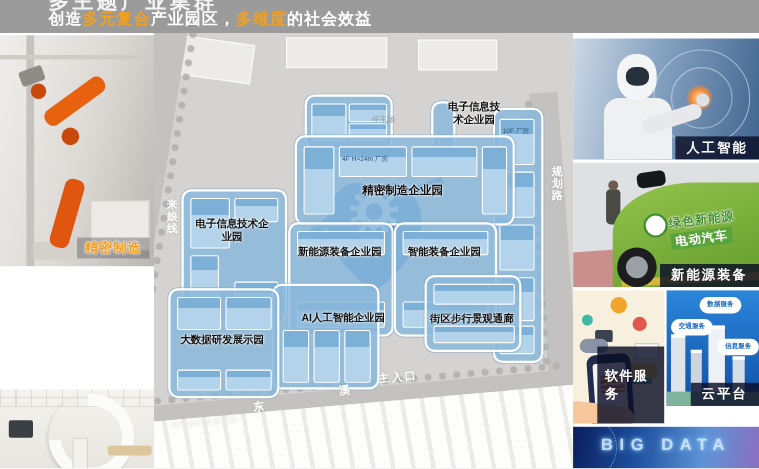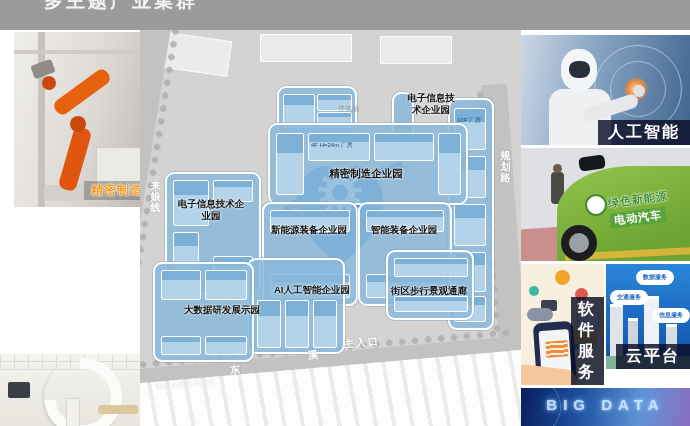--- a/index.html
+++ b/index.html
@@ -10,21 +10,21 @@
   #header{left:0;top:0;width:690px;height:30px;background:#9b9b9b;overflow:hidden;}
   #title1{left:44px;top:-12px;font-size:19px;font-weight:800;color:#f4f4f4;letter-spacing:3px;white-space:nowrap;}
   #title2{left:44px;top:8px;font-size:14.5px;font-weight:800;color:#fff;letter-spacing:1px;white-space:nowrap;}
   #title2 .hl{color:#f2a01e;}
   
   .photo{overflow:hidden;background:#ddd;}
   .lbl-orange{position:absolute;right:4px;bottom:7px;background:rgba(95,95,95,.45);
     color:#f59b1e;font-weight:800;font-size:12px;padding:1px 7px;letter-spacing:1px;
     text-shadow:0 0 2px #fff,0 0 2px #fff;}
   .lbl-dark{position:absolute;right:0;bottom:0;background:rgba(10,14,38,.82);
-    color:#fff;font-weight:700;font-size:16px;padding:2px 10px;letter-spacing:2px;}
+    color:#fff;font-weight:700;font-size:12px;padding:2px 10px;letter-spacing:2px;}
   
   #plan{left:140px;top:30px;width:381px;height:396px;background:#d4d3d1;overflow:hidden;}
   .zone{position:absolute;background:rgba(137,183,219,.85);border:2px solid #fff;border-radius:9px;box-shadow:0 0 0 1px rgba(120,160,195,.4);}
   .bld{position:absolute;background:linear-gradient(180deg,#7cb0d7 32%,#b3d3ea 32%);border:1px solid #fff;border-radius:2px;}
   .bld .tag{font-size:6px;color:#2c4f74;line-height:7px;padding:8px 2px 0 2px;display:block;}
   .zlabel{position:absolute;font-weight:800;color:#0d0d0d;font-size:9.5px;line-height:11.5px;
     text-shadow:0 0 2px rgba(255,255,255,.95),0 0 3px rgba(255,255,255,.8);text-align:center;}
   .road{position:absolute;background:#c3c2c0;}
   .trees{position:absolute;background-image:radial-gradient(circle,#b2b1af 3px,rgba(0,0,0,0) 3.6px);background-size:13px 13px;opacity:.9;}
   .roadtxt{position:absolute;color:#fff;font-size:10px;font-weight:700;text-shadow:0 0 2px rgba(150,150,150,.6);}
@@ -33,23 +33,26 @@
   
   .circ{border-radius:50%;}
 </style>
 </head>
 <body>
 
 <div id="slide">
 
   <div id="header" class="abs">
     <div id="title1" class="abs">多主题产业集群</div>
-  </div>
-
-  <div class="abs photo" style="left:14px;top:32px;width:140px;height:175px;background:linear-gradient(105deg,#f0eeeb 0%,#dcd9d5 55%,#b9b6b2 100%);">
+    <div id="title2" class="abs">
+      <span>创造</span><span class="hl">多元复合</span><span>产业园区，</span><span class="hl">多维度</span><span>的社会效益</span>
+    </div>
+  </div>
+
+  <div class="abs photo" style="left:0;top:32px;width:140px;height:210px;background:linear-gradient(105deg,#f0eeeb 0%,#dcd9d5 55%,#b9b6b2 100%);">
     <div class="abs" style="left:24px;top:0;width:7px;height:100%;background:#c6c3bf;"></div>
     <div class="abs" style="left:0;top:18px;width:140px;height:4px;background:#cfccc8;"></div>
     <div class="abs" style="right:4px;bottom:14px;width:52px;height:44px;background:#eceae6;border:1px solid #cfccc8;"></div>
     <div class="abs" style="left:30px;bottom:6px;width:62px;height:16px;background:#d4d1cd;border-radius:3px;"></div>
     <div class="abs" style="left:52px;bottom:16px;width:18px;height:64px;background:#e0560e;border-radius:7px;transform:rotate(16deg);"></div>
     <div class="abs" style="left:36px;top:52px;width:64px;height:16px;background:#e8610f;border-radius:7px;transform:rotate(-36deg);"></div>
     <div class="abs circ" style="left:56px;top:84px;width:16px;height:16px;background:#c8490b;"></div>
     <div class="abs circ" style="left:28px;top:44px;width:14px;height:14px;background:#c8490b;"></div>
     <div class="abs" style="left:18px;top:30px;width:22px;height:14px;background:#8f8c88;border-radius:3px;transform:rotate(-20deg);"></div>
     <div class="lbl-orange">精密制造</div>
@@ -148,21 +151,21 @@
       <div class="bld" style="left:6px;top:44px;width:72px;height:14px;"></div>
     </div>
 
     <div class="zlabel" style="left:264px;top:62px;width:54px;">电子信息技术企业园</div>
     <div class="zlabel" style="left:146px;top:138px;width:160px;font-size:10.5px;">精密制造企业园</div>
     <div class="zlabel" style="left:36px;top:168px;width:70px;">电子信息技术企业园</div>
     <div class="zlabel" style="left:124px;top:194px;width:90px;white-space:nowrap;">新能源装备企业园</div>
     <div class="zlabel" style="left:222px;top:194px;width:84px;white-space:nowrap;">智能装备企业园</div>
     <div class="zlabel" style="left:124px;top:254px;width:96px;white-space:nowrap;">AI人工智能企业园</div>
     <div class="zlabel" style="left:248px;top:255px;width:82px;white-space:nowrap;">街区步行景观通廊</div>
-    <div class="zlabel" style="left:16px;top:274px;width:92px;white-space:nowrap;padding-left:20px;">大数据研发展示园</div>
+    <div class="zlabel" style="left:16px;top:274px;width:92px;white-space:nowrap;">大数据研发展示园</div>
 
     <div class="roadtxt vert" style="left:8px;top:142px;height:110px;">来娘线</div>
     <div class="roadtxt vert" style="left:358px;top:112px;height:140px;">规划路</div>
     <div class="roadtxt" style="left:90px;top:333px;transform:rotate(-6deg);">东</div>
     <div class="roadtxt" style="left:168px;top:318px;transform:rotate(-6deg);">溪</div>
     <div class="roadtxt" style="left:204px;top:306px;letter-spacing:2px;transform:rotate(-5deg);">主入口</div>
     <div class="roadtxt" style="left:16px;top:350px;font-size:6.5px;font-weight:400;opacity:.9;transform:rotate(-5deg);letter-spacing:1px;">街区步行景观通廊</div>
     <div class="abs" style="left:198px;top:74px;font-size:7px;color:#9a9a97;">停车场</div>
   </div>
 
@@ -185,35 +188,36 @@
     <div class="abs" style="left:36px;top:18px;width:150px;height:110px;background:linear-gradient(160deg,#93c54d 0%,#6da332 70%);border-radius:50% 6px 0 0 / 42% 6px 0 0;"></div>
     <div class="abs" style="left:58px;top:8px;width:26px;height:14px;background:#15181a;border-radius:5px;transform:rotate(-8deg);"></div>
     <div class="abs" style="left:44px;bottom:4px;width:146px;height:7px;background:#e8b93c;transform:rotate(-3deg);opacity:.85;"></div>
     <div class="abs circ" style="left:40px;bottom:0;width:36px;height:36px;background:#1d1d1f;"></div>
     <div class="abs circ" style="left:48px;bottom:8px;width:20px;height:20px;background:#9aa0a6;"></div>
     <div class="abs" style="left:88px;top:44px;transform:rotate(-7deg);">
       <div style="font-size:11px;font-weight:800;color:#3f8f2f;text-shadow:0 0 2px #fff,0 0 2px #fff;letter-spacing:1px;">绿色新能源</div>
       <div style="font-size:11px;font-weight:800;color:#fff;background:#58a33c;display:inline-block;padding:0 4px;letter-spacing:1px;">电动汽车</div>
     </div>
     <div class="abs circ" style="left:64px;top:46px;width:18px;height:18px;background:#fff;border:2px solid #3f8f2f;"></div>
+    <div class="lbl-dark">新能源装备</div>
   </div>
 
   <div class="abs photo" style="left:521px;top:264px;width:83px;height:121px;background:#f7f0de;">
     <div class="abs circ" style="left:34px;top:6px;width:15px;height:15px;background:#f0a42a;"></div>
     <div class="abs circ" style="left:8px;top:22px;width:10px;height:10px;background:#3fb8a6;"></div>
     <div class="abs circ" style="left:54px;top:24px;width:13px;height:13px;background:#e2574c;"></div>
     <div class="abs" style="left:20px;top:36px;width:16px;height:11px;background:#39424e;border-radius:2px;"></div>
     <div class="abs" style="left:56px;top:48px;width:20px;height:13px;background:#fff;border:1px solid #c9c2ae;"></div>
     <div class="abs" style="left:52px;top:66px;width:24px;height:14px;background:#f2cf5a;border-radius:2px;box-shadow:-4px 5px 0 #4db6ac;"></div>
     <div class="abs" style="left:6px;top:44px;width:26px;height:13px;background:#8a93a5;border-radius:8px;"></div>
     <div class="abs" style="left:14px;top:58px;width:40px;height:66px;background:#232c4e;border-radius:8px;transform:rotate(-4deg);"></div>
     <div class="abs" style="left:19px;top:66px;width:30px;height:44px;background:#f3f4f6;border-radius:3px;transform:rotate(-4deg);"></div>
     <div class="abs" style="left:22px;top:74px;width:22px;height:16px;background:#f08c3a;border-radius:4px;transform:rotate(-4deg);background-image:repeating-linear-gradient(0deg,rgba(255,255,255,.85) 0 2px,rgba(0,0,0,0) 2px 5px);background-clip:content-box;padding:3px;"></div>
     <div class="abs" style="left:-8px;bottom:-8px;width:64px;height:26px;background:#f6c79b;border-radius:12px;transform:rotate(7deg);"></div>
-    <div class="lbl-dark" style="right:auto;left:22px;letter-spacing:1px;padding:2px 7px;margin-left:28px;">软件服务</div>
+    <div class="lbl-dark" style="right:auto;left:22px;letter-spacing:1px;padding:18px 7px;">软件服务</div>
   </div>
 
   <div class="abs photo" style="left:606px;top:264px;width:84px;height:105px;background:linear-gradient(180deg,#2b86d9 0%,#0f4fa8 100%);">
     <div class="abs" style="left:4px;bottom:12px;width:13px;height:50px;background:#dfe4ea;border-top:3px solid #fff;"></div>
     <div class="abs" style="left:22px;bottom:12px;width:10px;height:36px;background:#cdd4dd;border-top:3px solid #fff;"></div>
     <div class="abs" style="left:38px;bottom:12px;width:15px;height:58px;background:#eef1f5;border-top:3px solid #fff;"></div>
     <div class="abs" style="left:60px;bottom:12px;width:11px;height:30px;background:#d6dde6;border-top:3px solid #fff;"></div>
     <div class="abs" style="left:0;bottom:0;width:84px;height:13px;background:#7fb49a;"></div>
     <div class="abs" style="left:4px;top:26px;width:38px;height:15px;background:#fff;border-radius:9px;font-size:6px;color:#1565c0;text-align:center;line-height:15px;font-weight:700;">交通服务</div>
     <div class="abs" style="left:30px;top:6px;width:38px;height:15px;background:#fff;border-radius:9px;font-size:6px;color:#1565c0;text-align:center;line-height:15px;font-weight:700;">数据服务</div>

